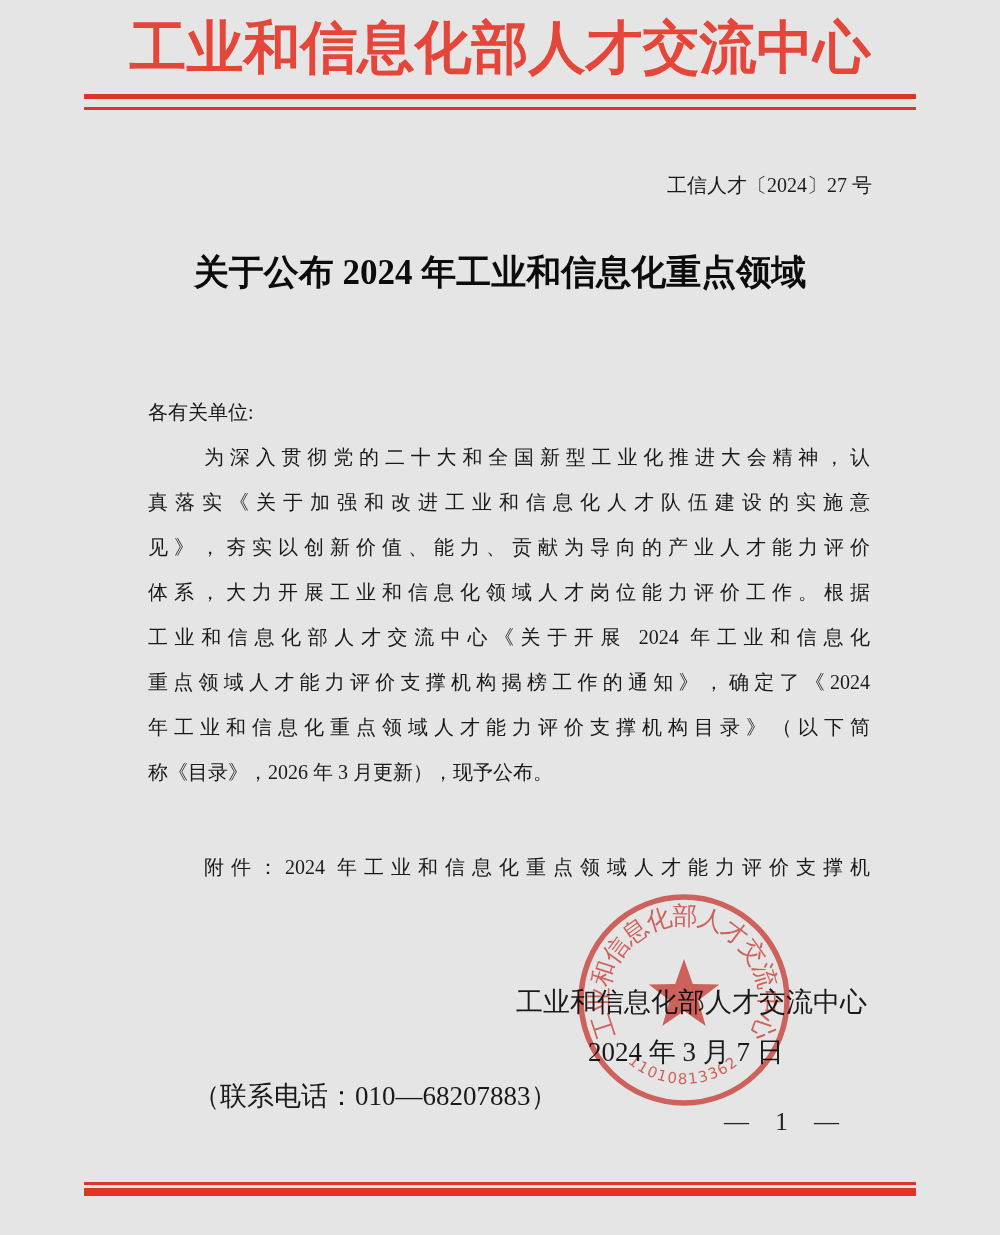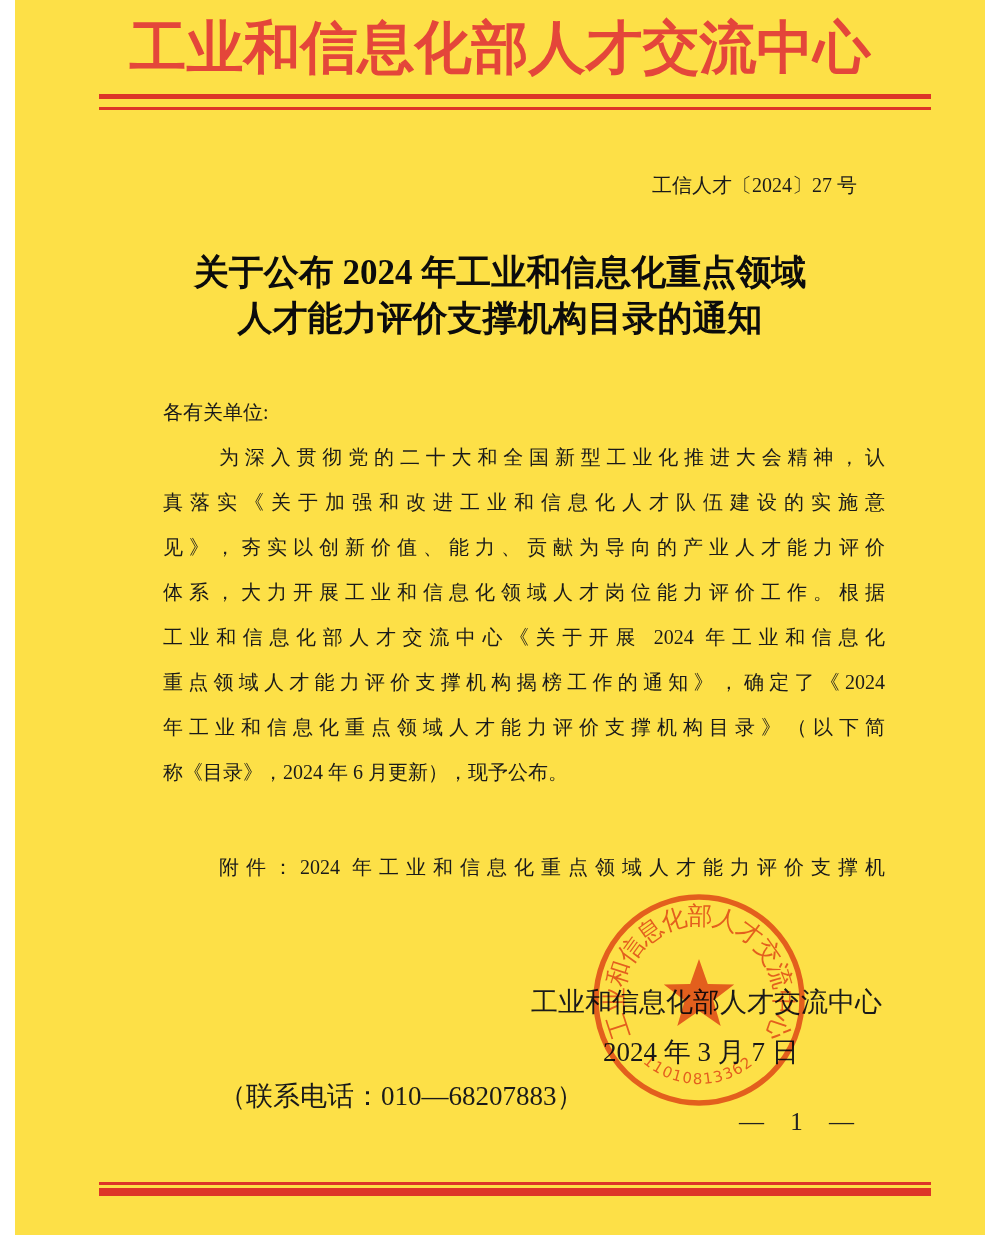--- a/index.html
+++ b/index.html
@@ -3,24 +3,23 @@
 <meta charset="utf-8">
 <style>
   :root{
     --red:#e4463a;
     --rule:#dd3528;
     --ink:#1a1a1a;
     --seal:#e04b43;
   }
   html,body{margin:0;padding:0;background:#ffffff;}
   .page{
-    position:relative;width:926px;height:1235px;margin:0 auto;
-    background:#fde047;overflow:hidden;
+    position:relative;width:1000px;height:1235px;margin:0 auto;
+    background:#e5e5e5;overflow:hidden;
     font-family:"Liberation Serif","DejaVu Serif",serif;
-    padding-left:44px;
   }
   .letterhead{
     position:absolute;top:10px;left:0;width:100%;text-align:center;
     font-size:57px;font-weight:bold;color:var(--red);letter-spacing:0px;
     white-space:nowrap;
   }
   .rule{position:absolute;left:84px;width:832px;}
   .rule-top-thick{top:94px;height:5px;background:var(--rule);}
   .rule-top-thin{top:107px;height:3px;background:var(--rule);}
   .rule-bottom-thin{top:1182px;height:3px;background:var(--rule);}
@@ -38,21 +37,21 @@
   .body{
     position:absolute;top:390px;left:148px;width:722px;
     font-size:20px;color:var(--ink);
   }
   .body-line{height:45px;line-height:45px;white-space:nowrap;}
   .body-line.fill{white-space:normal;text-align:justify;text-align-last:justify;overflow:hidden;}
   .body-line.indent{padding-left:56px;}
   .body-line.gap{margin-top:50px;}
   .signer{position:absolute;top:984px;left:516px;font-size:27px;color:var(--ink);white-space:nowrap;}
   .sign-date{position:absolute;top:1034px;left:588px;font-size:27px;color:var(--ink);white-space:nowrap;}
-  .contact{position:absolute;top:1078px;left:204px;font-size:27px;color:var(--ink);white-space:nowrap;text-align:center;}
+  .contact{position:absolute;top:1078px;left:193px;font-size:27px;color:var(--ink);white-space:nowrap;text-align:center;}
   .page-number{
     position:absolute;top:1108px;left:724px;font-size:25px;color:#222;
     letter-spacing:2px;word-spacing:16px;white-space:nowrap;
   }
   .seal{
     position:absolute;left:570px;top:888px;
     opacity:.82;mix-blend-mode:multiply;pointer-events:none;
   }
   .seal-ring{fill:none;stroke:var(--seal);stroke-width:5.5px;}
   .seal-ring-text{fill:var(--seal);font-size:25px;letter-spacing:-1px;
@@ -68,42 +67,41 @@
 
   <div class="letterhead">工业和信息化部人才交流中心</div>
 
   <div class="rule rule-top-thick"></div>
   <div class="rule rule-top-thin"></div>
 
   <div class="doc-number">工信人才〔2024〕27 号</div>
 
   <h1 class="title">
     <span class="title-line">关于公布 2024 年工业和信息化重点领域</span>
-    <span class="title-line">人才能力评价支撑机构目录的通知</span>
   </h1>
 
   <div class="body">
 
       <div class="body-line">各有关单位:</div>
 
       <div class="body-line indent fill">为深入贯彻党的二十大和全国新型工业化推进大会精神，认</div>
 
       <div class="body-line fill">真落实《关于加强和改进工业和信息化人才队伍建设的实施意</div>
 
       <div class="body-line fill">见》，夯实以创新价值、能力、贡献为导向的产业人才能力评价</div>
 
       <div class="body-line fill">体系，大力开展工业和信息化领域人才岗位能力评价工作。根据</div>
 
       <div class="body-line fill">工业和信息化部人才交流中心《关于开展 2024 年工业和信息化</div>
 
       <div class="body-line fill">重点领域人才能力评价支撑机构揭榜工作的通知》，确定了《2024</div>
 
       <div class="body-line fill">年工业和信息化重点领域人才能力评价支撑机构目录》（以下简</div>
 
-      <div class="body-line">称《目录》，2024 年 6 月更新），现予公布。</div>
+      <div class="body-line">称《目录》，2026 年 3 月更新），现予公布。</div>
 
 
       <div class="body-line indent fill gap">附件：2024 年工业和信息化重点领域人才能力评价支撑机</div>
 
     </div>
 
   <div class="signer">工业和信息化部人才交流中心</div>
   <div class="sign-date">2024 年 3 月 7 日</div>
 
   <div class="contact">（联系电话：010—68207883）</div>

